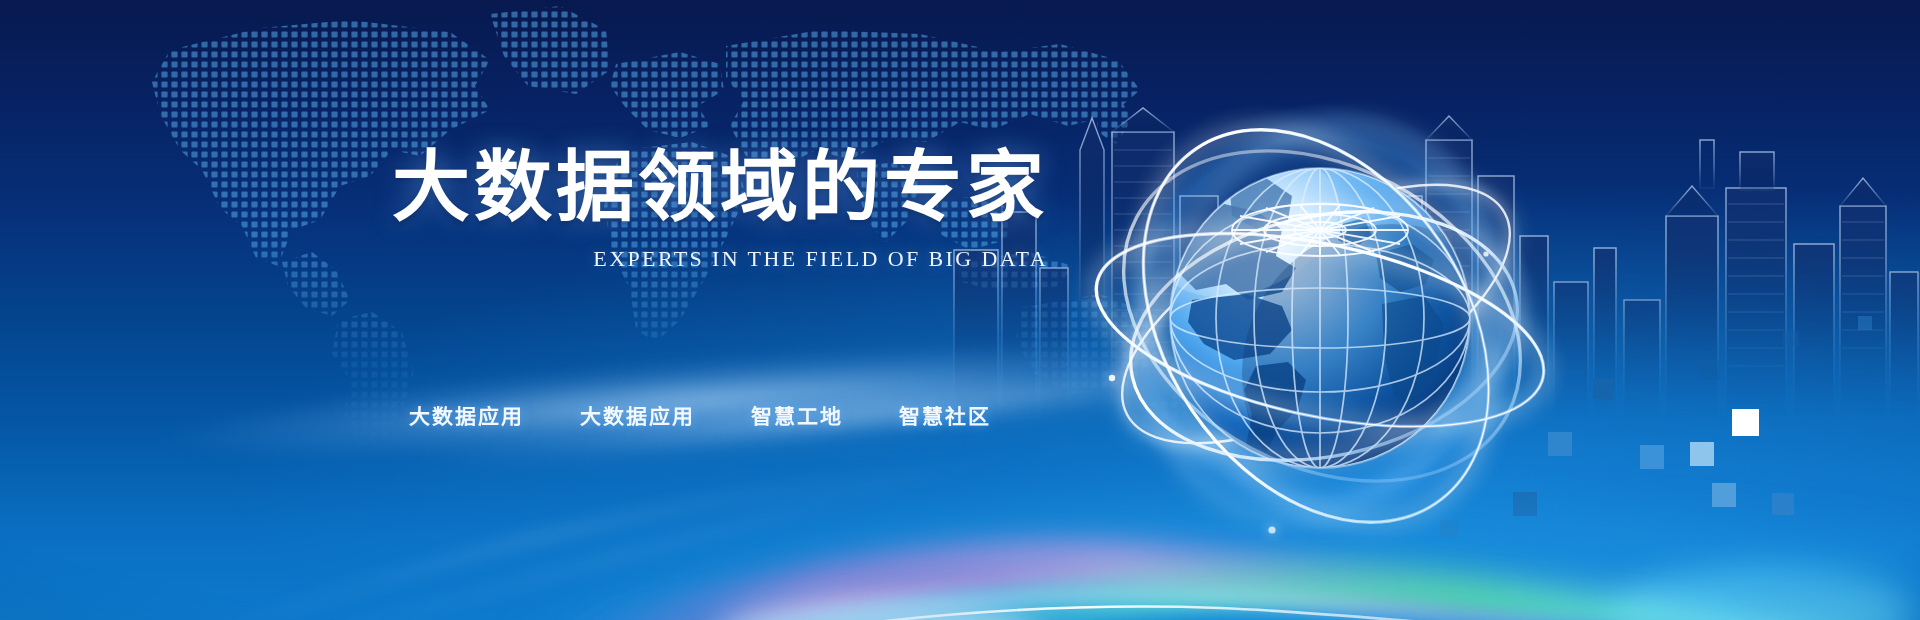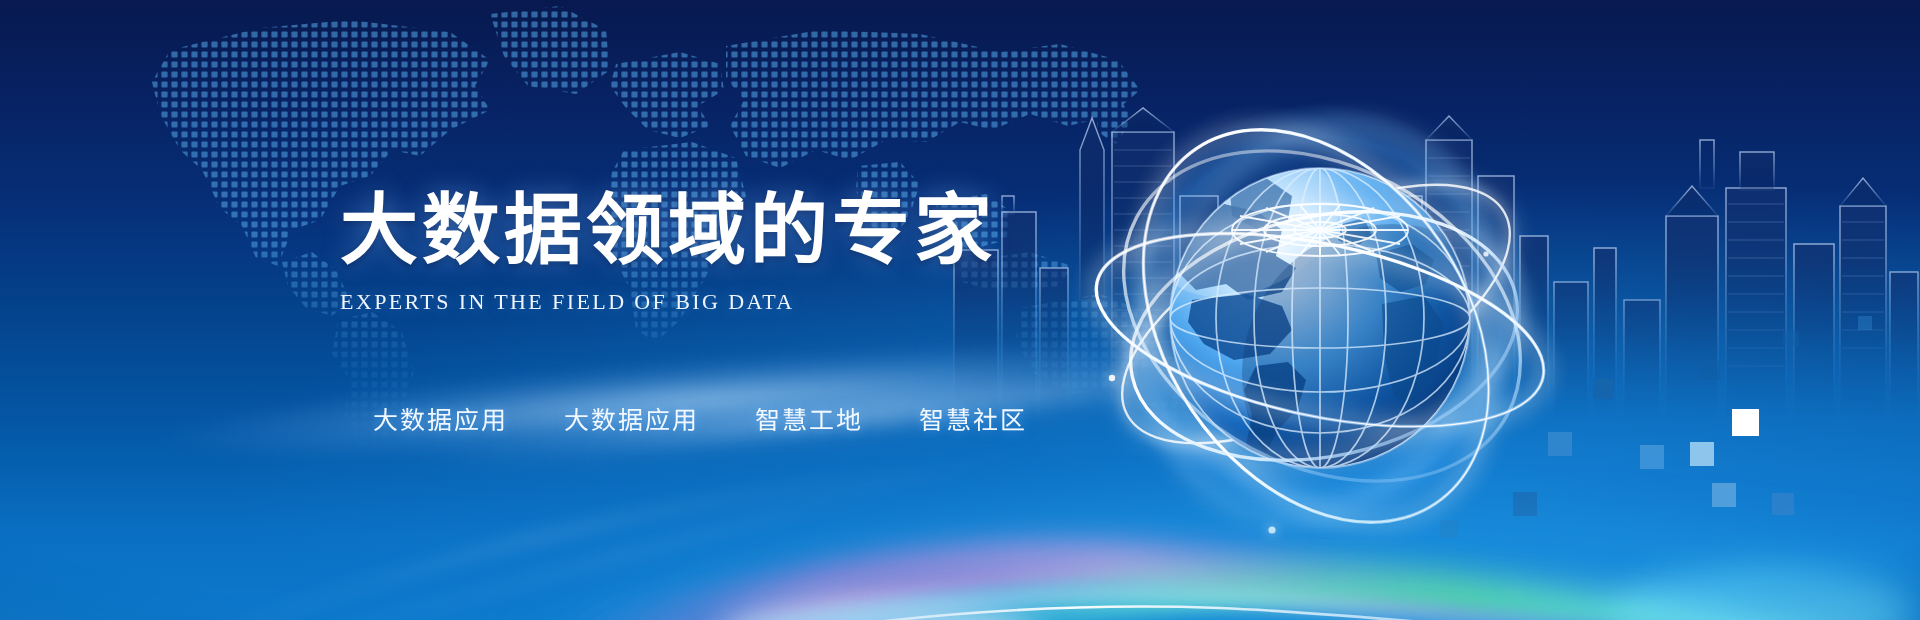--- a/index.html
+++ b/index.html
@@ -83,25 +83,24 @@
     width:1100px; height:70px;
     background:radial-gradient(55% 46% at 68% 50%, rgba(210,235,255,.45) 0%, rgba(160,205,250,.12) 50%, rgba(120,180,240,0) 76%);
     transform:rotate(-6deg);
     filter:blur(9px);
     pointer-events:none;
   }
 
   
   .copy{
     position:absolute;
-    left:340px; top:148px;
+    left:328px; top:148px;
     width:720px;
-    text-align:left;
+    text-align:right;
     z-index:8;
-    margin-top:43px;
   }
   .headline{
     margin:0;
     font-family:"DejaVu Sans","Liberation Sans",sans-serif;
     font-weight:bold;
     font-size:78px;
     line-height:1;
     letter-spacing:4px;
     color:#ffffff;
     text-shadow:0 0 26px rgba(120,185,255,.45), 0 2px 6px rgba(0,20,60,.55);
@@ -121,26 +120,27 @@
     position:absolute;
     left:340px; top:400px;
     width:720px;
     display:flex;
     justify-content:center;
     gap:56px;
     z-index:8;
   }
   .kw{
     font-family:"DejaVu Sans","Liberation Sans",sans-serif;
-    font-size:25px;
+    font-size:21px;
     letter-spacing:2px;
     color:#f2f8ff;
     text-shadow:0 0 12px rgba(110,180,255,.55);
     white-space:nowrap;
     cursor:pointer;
+    font-weight:bold;
   }
 
   .vignette{
     position:absolute;inset:0;
     pointer-events:none;
     background:radial-gradient(130% 120% at 50% 40%, rgba(0,0,0,0) 55%, rgba(2,12,40,.35) 100%);
   }
 </style>
 </head>
 <body>

